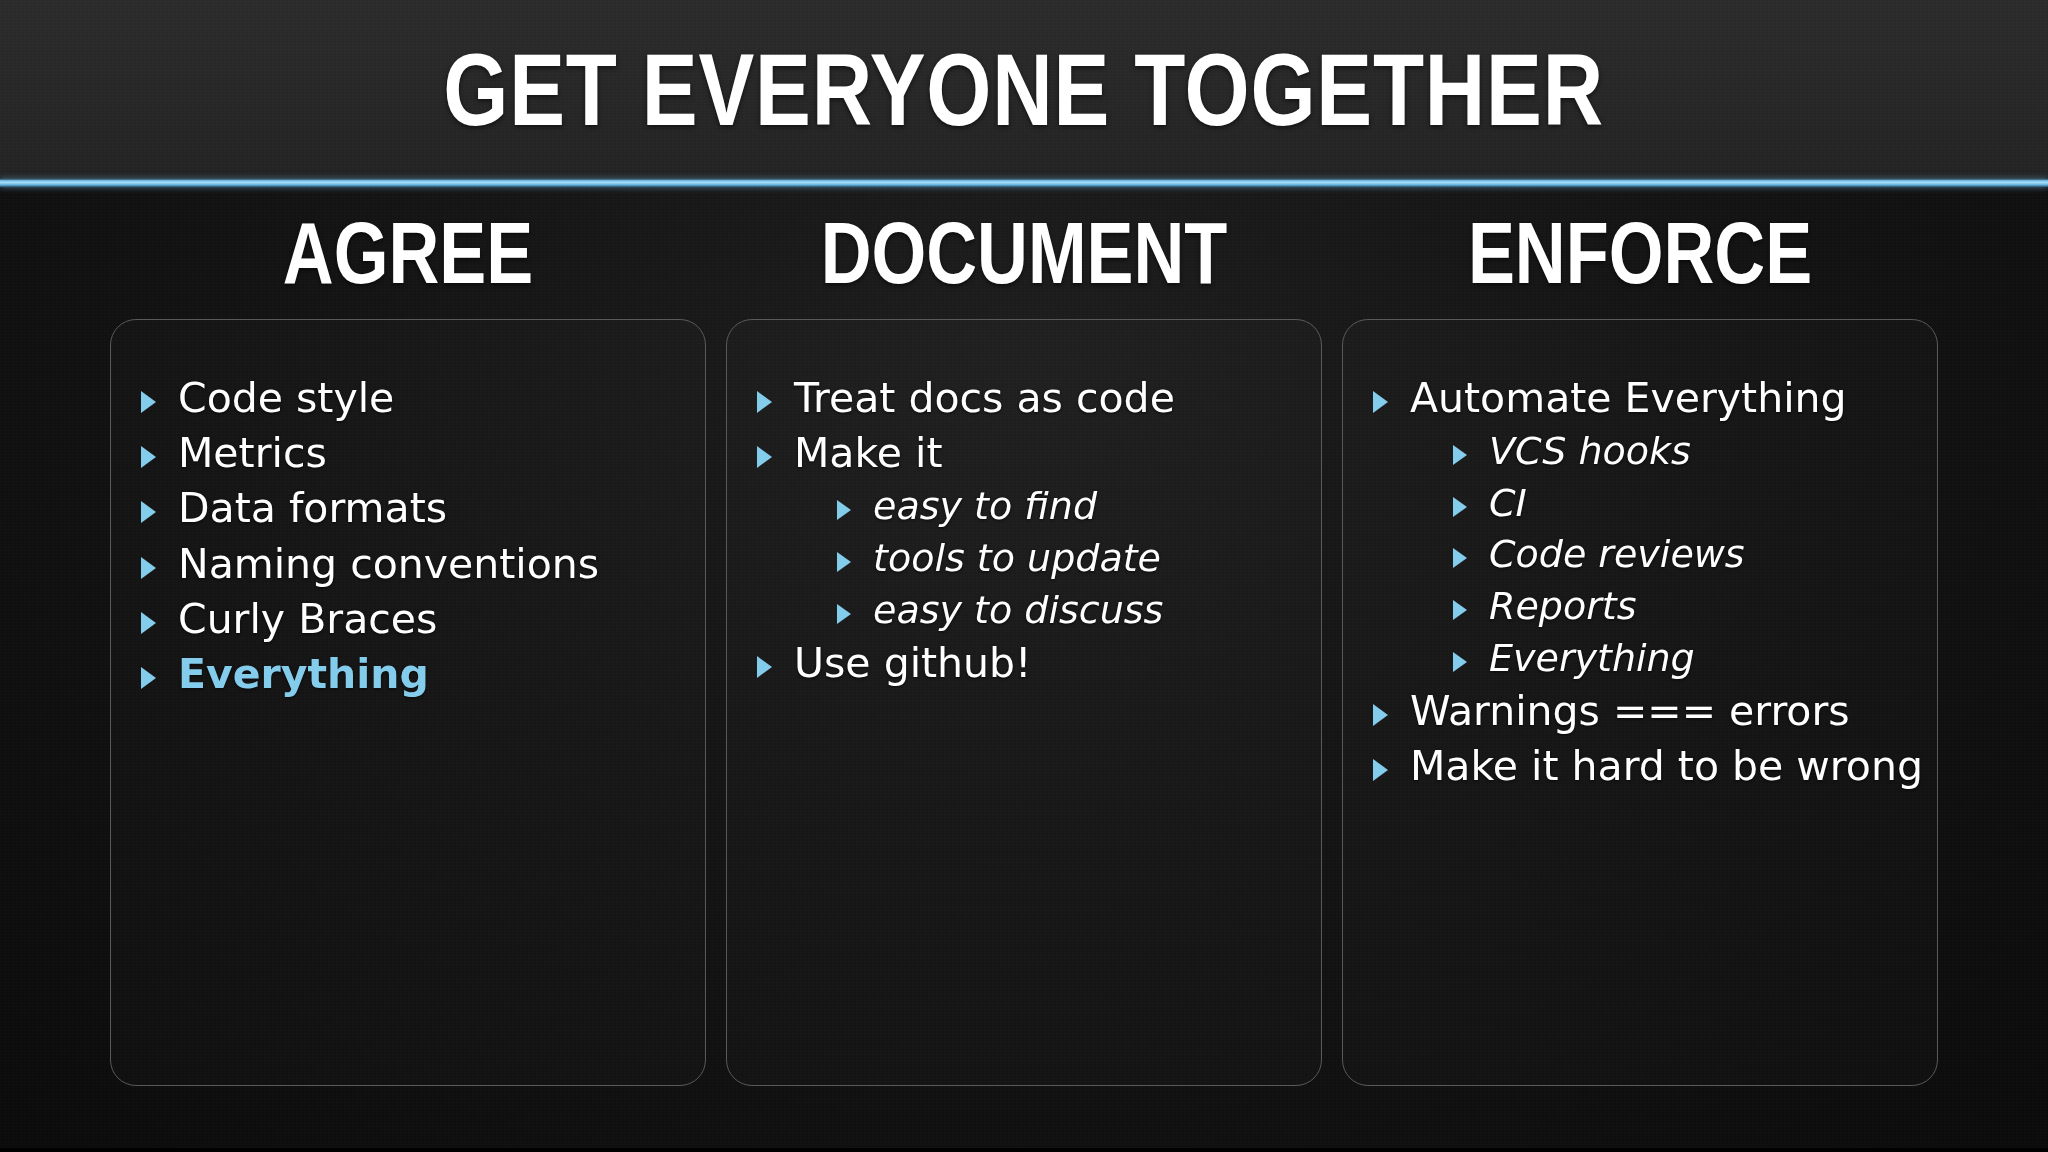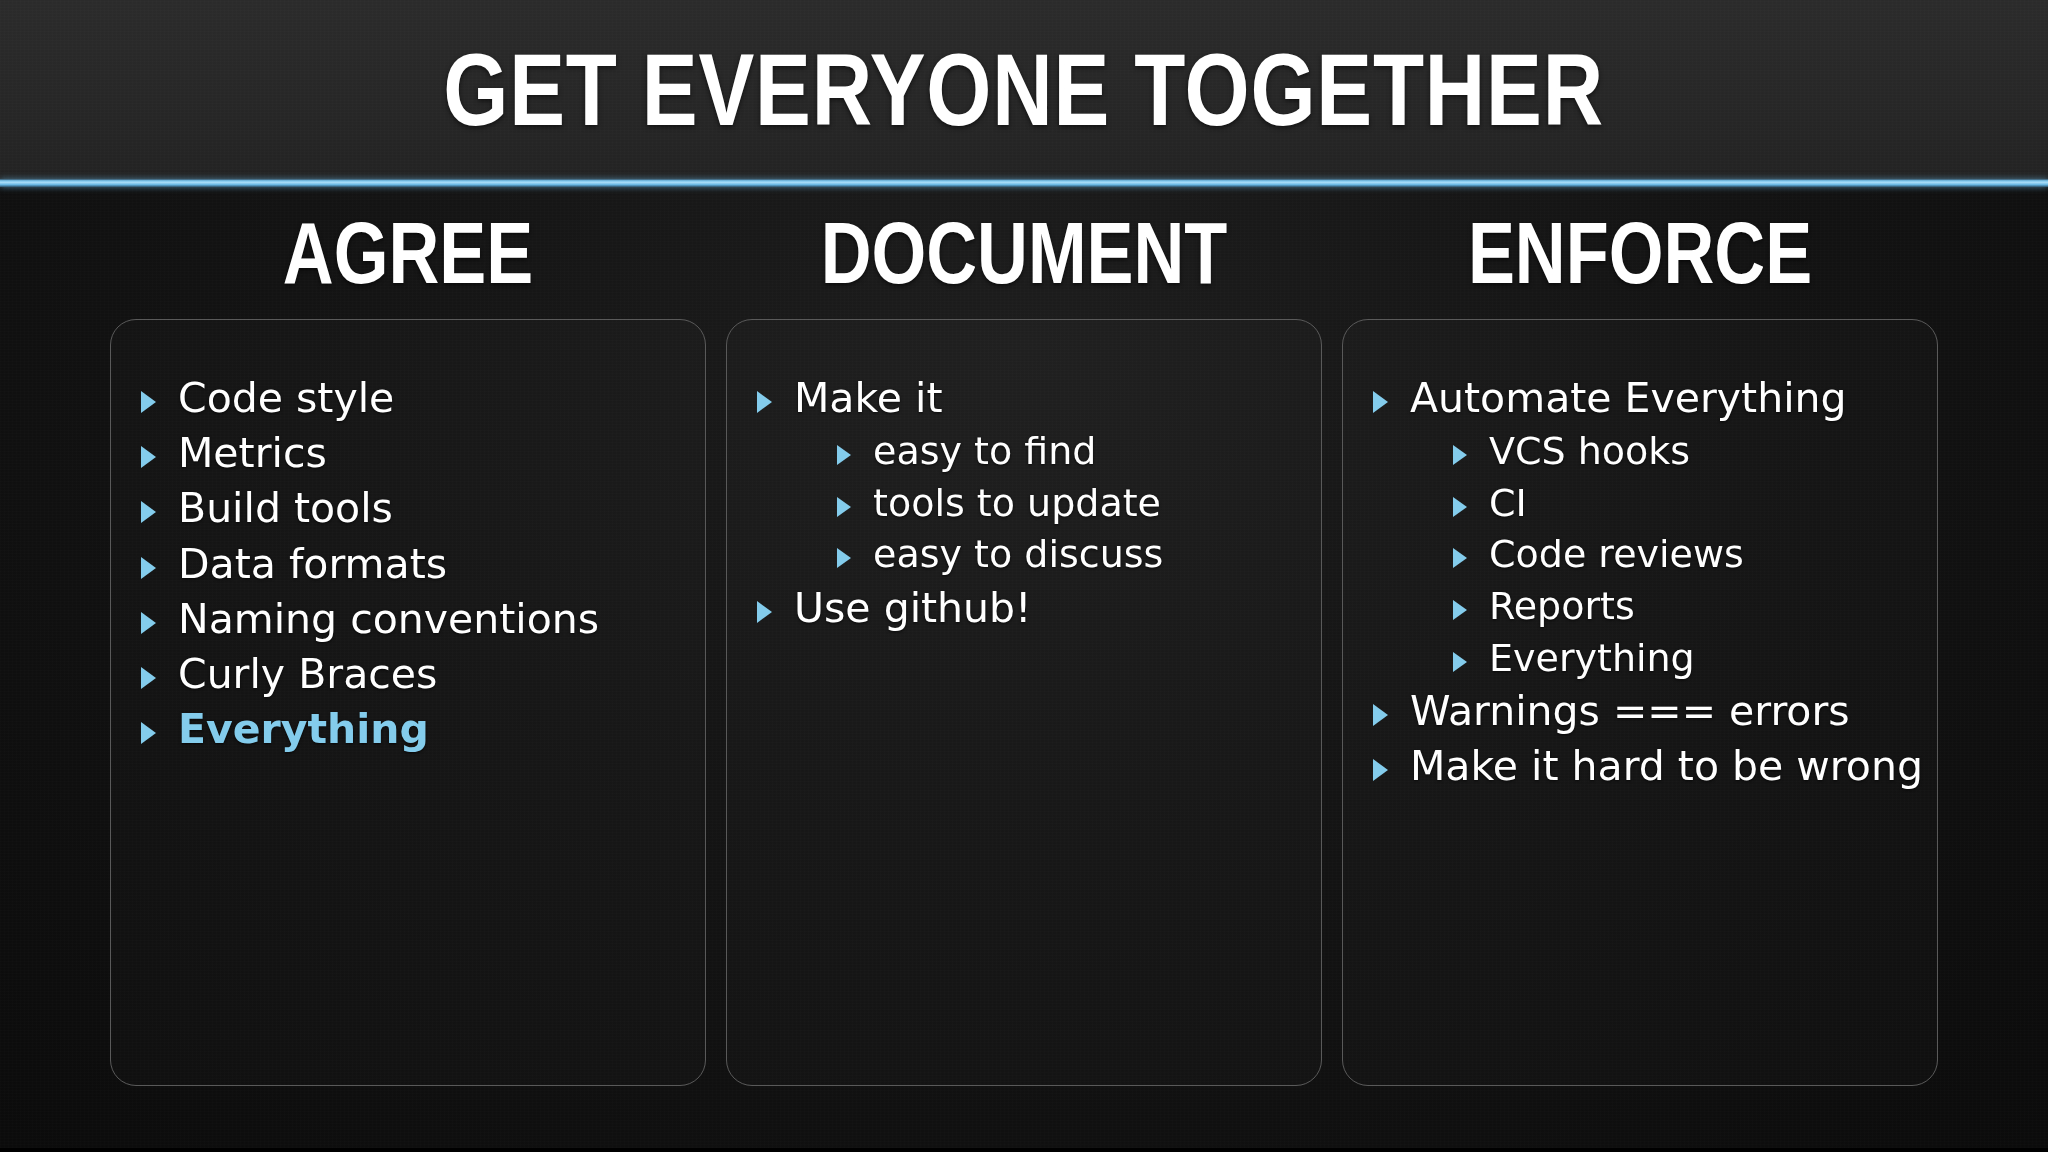--- a/index.html
+++ b/index.html
@@ -142,21 +142,21 @@
   li.lvl1 { padding-left: 4px; }
   li.lvl1 .btext { font-size: 41px; }
   li.lvl1 .tri {
     border-left-width: 15px;
     border-top-width: 11px;
     border-bottom-width: 11px;
     margin-top: 17px;
   }
   
   li.lvl2 { padding-left: 84px; }
-  li.lvl2 .btext { font-size: 38px; }
+  li.lvl2 .btext { font-size: 38px; font-style: italic; }
   li.lvl2 .tri {
     border-left-width: 14px;
     border-top-width: 10px;
     border-bottom-width: 10px;
     margin-top: 16px;
   }
 
   
   .btext.accent {
     color: #83ccec;
@@ -183,24 +183,20 @@
             <li class="bullet lvl1">
               <span class="tri"></span>
               <span class="btext">Code style</span>
             </li>
             <li class="bullet lvl1">
               <span class="tri"></span>
               <span class="btext">Metrics</span>
             </li>
             <li class="bullet lvl1">
               <span class="tri"></span>
-              <span class="btext">Build tools</span>
-            </li>
-            <li class="bullet lvl1">
-              <span class="tri"></span>
               <span class="btext">Data formats</span>
             </li>
             <li class="bullet lvl1">
               <span class="tri"></span>
               <span class="btext">Naming conventions</span>
             </li>
             <li class="bullet lvl1">
               <span class="tri"></span>
               <span class="btext">Curly Braces</span>
             </li>
@@ -211,20 +207,24 @@
           </ul>
       </div>
     </div>
 
     <div class="column">
       <div class="col-heading">DOCUMENT</div>
       <div class="card">
         <ul class="bullets" id="list-1">
             <li class="bullet lvl1">
               <span class="tri"></span>
+              <span class="btext">Treat docs as code</span>
+            </li>
+            <li class="bullet lvl1">
+              <span class="tri"></span>
               <span class="btext">Make it</span>
             </li>
             <li class="bullet lvl2">
               <span class="tri"></span>
               <span class="btext">easy to find</span>
             </li>
             <li class="bullet lvl2">
               <span class="tri"></span>
               <span class="btext">tools to update</span>
             </li>

